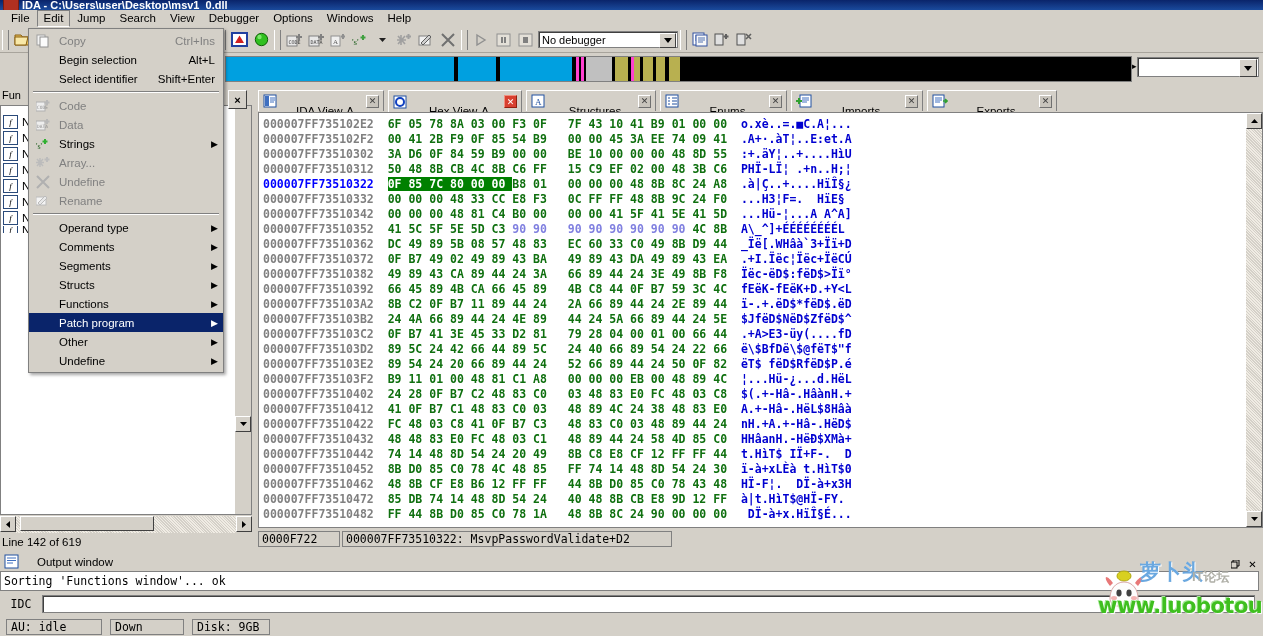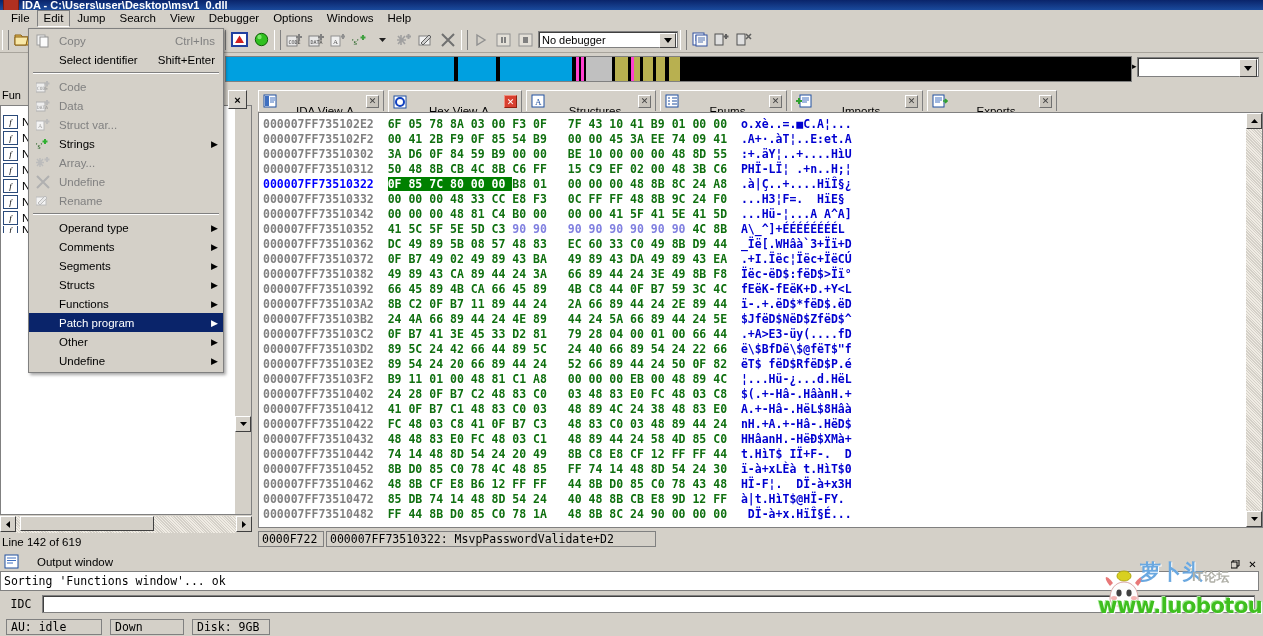--- a/index.html
+++ b/index.html
@@ -604,21 +604,21 @@
       <div class="sb-track" style="height:382px"></div>
       <div class="sb-btn">
         <svg width="7" height="4" viewBox="0 0 7 4">
             <path d="M0 0h7L3.5 4z" fill="#000"></path>
           </svg>
       </div>
     </div>
   </div>
 
   <div class="hexstatus">
-    <div class="hs-cell" style="width:66px">0000F722</div>
+    <div class="hs-cell" style="width:82px">0000F722</div>
     <div class="hs-cell" style="width:330px">000007FF73510322: MsvpPasswordValidate+D2</div>
   </div>
 
   <div class="outwin">
     <div class="ow-head">
       <span>
         <svg width="15" height="15" viewBox="0 0 15 15">
             <rect x="1" y="1" width="13" height="13" fill="#fff" stroke="#2050a0"></rect>
             <path d="M3 4h9M3 6.5h9M3 9h6" stroke="#4070c0"></path>
           </svg>
@@ -641,20 +641,25 @@
   <div class="dropdown" id="editmenu">
       <div class="dd-item dis">
         <span class="dico">
           <svg width="14" height="14" viewBox="0 0 14 14">
             <rect x="1" y="1" width="8" height="10" fill="#f4f4f4" stroke="#a0a0a0"></rect>
             <rect x="4" y="3" width="8" height="10" fill="#fbfbfb" stroke="#909090"></rect>
           </svg>
         </span>
         <span class="dlab">Copy</span>
         <span class="dkey">Ctrl+Ins</span>
+      </div>
+      <div class="dd-item">
+        <span class="dico"></span>
+        <span class="dlab">Begin selection</span>
+        <span class="dkey">Alt+L</span>
       </div>
       <div class="dd-item">
         <span class="dico"></span>
         <span class="dlab">Select identifier</span>
         <span class="dkey">Shift+Enter</span>
       </div>
       <div class="dd-sep"></div>
       <div class="dd-item dis">
         <span class="dico">
           <svg width="15" height="14" viewBox="0 0 15 14">
@@ -667,30 +672,20 @@
       </div>
       <div class="dd-item dis">
         <span class="dico">
           <svg width="15" height="14" viewBox="0 0 15 14">
             <rect x="0" y="3" width="9" height="9" fill="#eee" stroke="#b0b0b0"></rect>
             <text x="1" y="10" font-size="4.5" fill="#909090" font-family="monospace">DATA</text>
             <path d="M11 1v5M8.5 3.5h5" stroke="#b8b8b8" stroke-width="2"></path>
           </svg>
         </span>
         <span class="dlab">Data</span>
-      </div>
-      <div class="dd-item dis">
-        <span class="dico">
-          <svg width="15" height="14" viewBox="0 0 15 14">
-            <rect x="0" y="3" width="8" height="9" fill="#f4f4f4" stroke="#b8b8b8"></rect>
-            <text x="2" y="10" font-size="6" fill="#a8a8a8" font-family="serif">A</text>
-            <path d="M11 1v5M8.5 3.5h5" stroke="#bcbcbc" stroke-width="2"></path>
-          </svg>
-        </span>
-        <span class="dlab">Struct var...</span>
       </div>
       <div class="dd-item">
         <span class="dico">
           <svg width="15" height="14" viewBox="0 0 15 14">
             <text x="0" y="12" font-size="8" fill="#206020" font-family="serif">'s'</text>
             <path d="M9 2v5M6.5 4.5h5" stroke="#30b030" stroke-width="2"></path>
           </svg>
         </span>
         <span class="dlab">Strings</span>
         <span class="darrow">▶</span>

